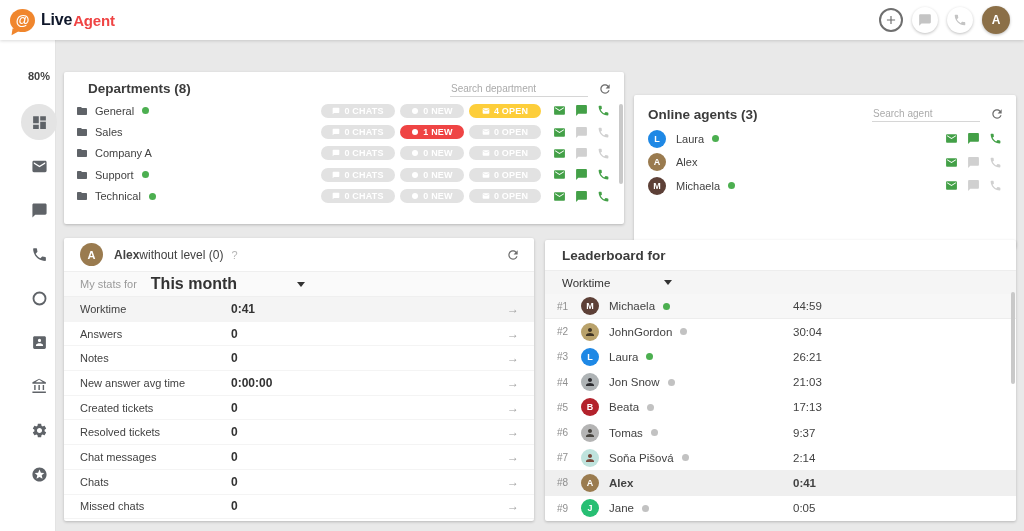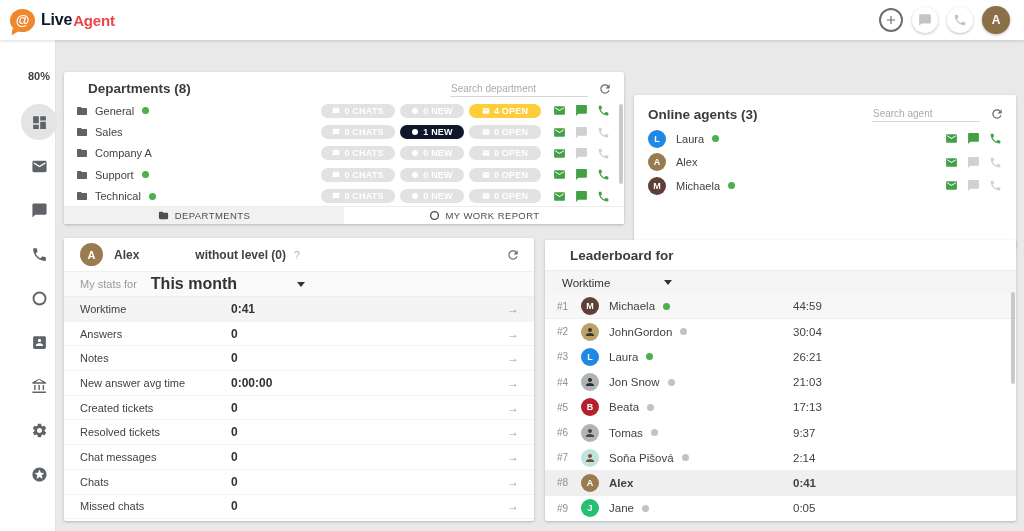--- a/index.html
+++ b/index.html
@@ -65,21 +65,21 @@
   .dot { width:7px; height:7px; border-radius:50%; display:inline-block; margin-left:8px; }
   .dot.green { background:#4CAF50; }
   .dot.gray { background:#c2c2c2; }
   .spacer { flex:1; }
   .badge { height:14px; border-radius:8px; background:#e2e2e2; color:#fff; font-size:9px; font-weight:bold;
            display:flex; align-items:center; justify-content:center; gap:4px; margin-left:5px; letter-spacing:.2px; }
   .badge svg { width:8px; height:8px; fill:#fff; }
   .badge.b-chats { width:74px; }
   .badge.b-new { width:64px; }
   .badge.b-open { width:72px; }
-  .badge.orange { background:#0f172a; }
+  .badge.orange { background:#ef4444; }
   .badge.yellow { background:#FDCE3A; }
   .acts { display:flex; align-items:center; gap:9px; margin-left:12px; }
   .act { background:none; border:none; padding:0; cursor:pointer; display:flex; }
   .act svg { width:13px; height:13px; }
   .act.green svg { fill:#43A047; }
   .act.gray svg { fill:#d0d0d0; }
   .dep-tabs { position:absolute; left:0; bottom:0; width:100%; height:18px; display:flex; border-top:1px solid #ececec; }
   .dep-tab { flex:1; display:flex; align-items:center; justify-content:center; gap:6px; font-size:9.5px;
              letter-spacing:.4px; color:#4d4d4d; background:#fff; border:none; cursor:pointer; }
   .dep-tab.active { background:#f1f1f1; }
@@ -93,37 +93,37 @@
   .avt { border-radius:50%; color:#fff; font-weight:bold; display:flex; align-items:center; justify-content:center; flex:none; }
   .avt.s18 { width:18px; height:18px; font-size:9px; }
   .avt svg { width:12px; height:12px; }
   .ag-name { font-size:11px; color:#424242; margin-left:10px; }
 
   
   #stats { left:64px; top:238px; width:470px; height:283px; }
   .st-head { display:flex; align-items:center; height:33px; padding:0 14px 0 16px; }
   .st-head .avt { width:23px; height:23px; font-size:11px; }
   .st-agent { font-size:12px; font-weight:bold; margin-left:11px; }
-  .st-level { font-size:12px; font-weight:bold; margin-left:56px; }
+  .st-level { font-size:12px; font-weight:normal; }
   .st-help { font-size:11px; color:#b5b5b5; margin-left:8px; }
   .st-filter { display:flex; align-items:center; height:26px; padding:0 16px; background:#fafafa;
                border-top:1px solid #efefef; border-bottom:1px solid #efefef; }
   .st-filter-label { font-size:11px; color:#9a9a9a; }
   .st-filter-value { font-size:16px; font-weight:bold; color:#333; margin-left:14px; display:flex; align-items:center; cursor:pointer; }
   .caret { width:0; height:0; border-left:4.5px solid transparent; border-right:4.5px solid transparent;
            border-top:5px solid #333; display:inline-block; margin-left:60px; }
   .st-row { position:relative; height:24.7px; display:flex; align-items:center; border-bottom:1px solid #f4f4f4; cursor:pointer; }
   .st-row.hl { background:#f4f4f4; }
   .st-label { font-size:11px; color:#424242; margin-left:16px; }
   .st-value { position:absolute; left:167px; font-size:12px; font-weight:bold; color:#333; }
   .st-arrow { position:absolute; right:15px; color:#9e9e9e; font-size:12px; }
 
   
   #leaderboard { left:545px; top:240px; width:471px; height:281px; }
-  .lb-title { height:30px; display:flex; align-items:center; padding-left:25px; }
+  .lb-title { height:30px; display:flex; align-items:center; padding-left:17px; }
   .lb-metric { height:24px; background:#f5f5f5; display:flex; align-items:center; padding-left:17px;
                border-top:1px solid #ededed; cursor:pointer; }
   .lb-metric-label { font-size:11.5px; color:#333; }
   .lb-metric .caret { margin-left:54px; }
   .lb-scroll { position:absolute; right:1px; top:52px; width:4px; height:92px; background:#c9c9c9; border-radius:2px; }
   .lb-row { position:relative; height:25.2px; display:flex; align-items:center; padding-left:12px; }
   .lb-row.hl1 { background:#f7f7f7; border-bottom:1px solid #ededed; }
   .lb-row.hl8 { background:#efefef; }
   .lb-rank { width:24px; font-size:10px; color:#8f8f8f; }
   .lb-name { font-size:11.5px; color:#424242; margin-left:10px; }
@@ -437,34 +437,20 @@
               </svg>
             </button>
             <button class="act green">
               <svg viewBox="0 0 24 24">
                 <path d="M6.62 10.79c1.44 2.83 3.76 5.14 6.59 6.59l2.2-2.2c.27-.27.67-.36 1.02-.24 1.12.37 2.33.57 3.57.57.55 0 1 .45 1 1V20c0 .55-.45 1-1 1-9.39 0-17-7.61-17-17 0-.55.45-1 1-1h3.5c.55 0 1 .45 1 1 0 1.25.2 2.45.57 3.57.11.35.03.74-.25 1.02l-2.2 2.2z"></path>
               </svg>
             </button>
           </span>
         </div>
       </div>
-    <div class="dep-tabs">
-      <button class="dep-tab active">
-        <svg viewBox="0 0 24 24">
-            <path d="M10 4H4c-1.1 0-2 .9-2 2v12c0 1.1.9 2 2 2h16c1.1 0 2-.9 2-2V8c0-1.1-.9-2-2-2h-8l-2-2z"></path>
-          </svg>
-        <span>DEPARTMENTS</span>
-      </button>
-      <button class="dep-tab">
-        <svg viewBox="0 0 24 24">
-            <circle cx="12" cy="12" r="8.5" fill="none" stroke="#4d4d4d" stroke-width="3"></circle>
-          </svg>
-        <span>MY WORK REPORT</span>
-      </button>
-    </div>
   </div>
 
   <div class="panel" id="agents">
     <div class="ag-head">
       <span class="panel-title">Online agents (3)</span>
       <span class="search-wrap">
         <input class="search-input" placeholder="Search agent" style="">
         <button class="refresh-btn">
             <svg viewBox="0 0 24 24">
               <path d="M17.65 6.35C16.2 4.9 14.21 4 12 4c-4.42 0-7.99 3.58-7.99 8s3.57 8 7.99 8c3.73 0 6.84-2.55 7.73-6h-2.08c-.82 2.33-3.04 4-5.65 4-3.31 0-6-2.69-6-6s2.69-6 6-6c1.66 0 3.14.69 4.22 1.78L13 11h7V4l-2.35 2.35z"></path>

